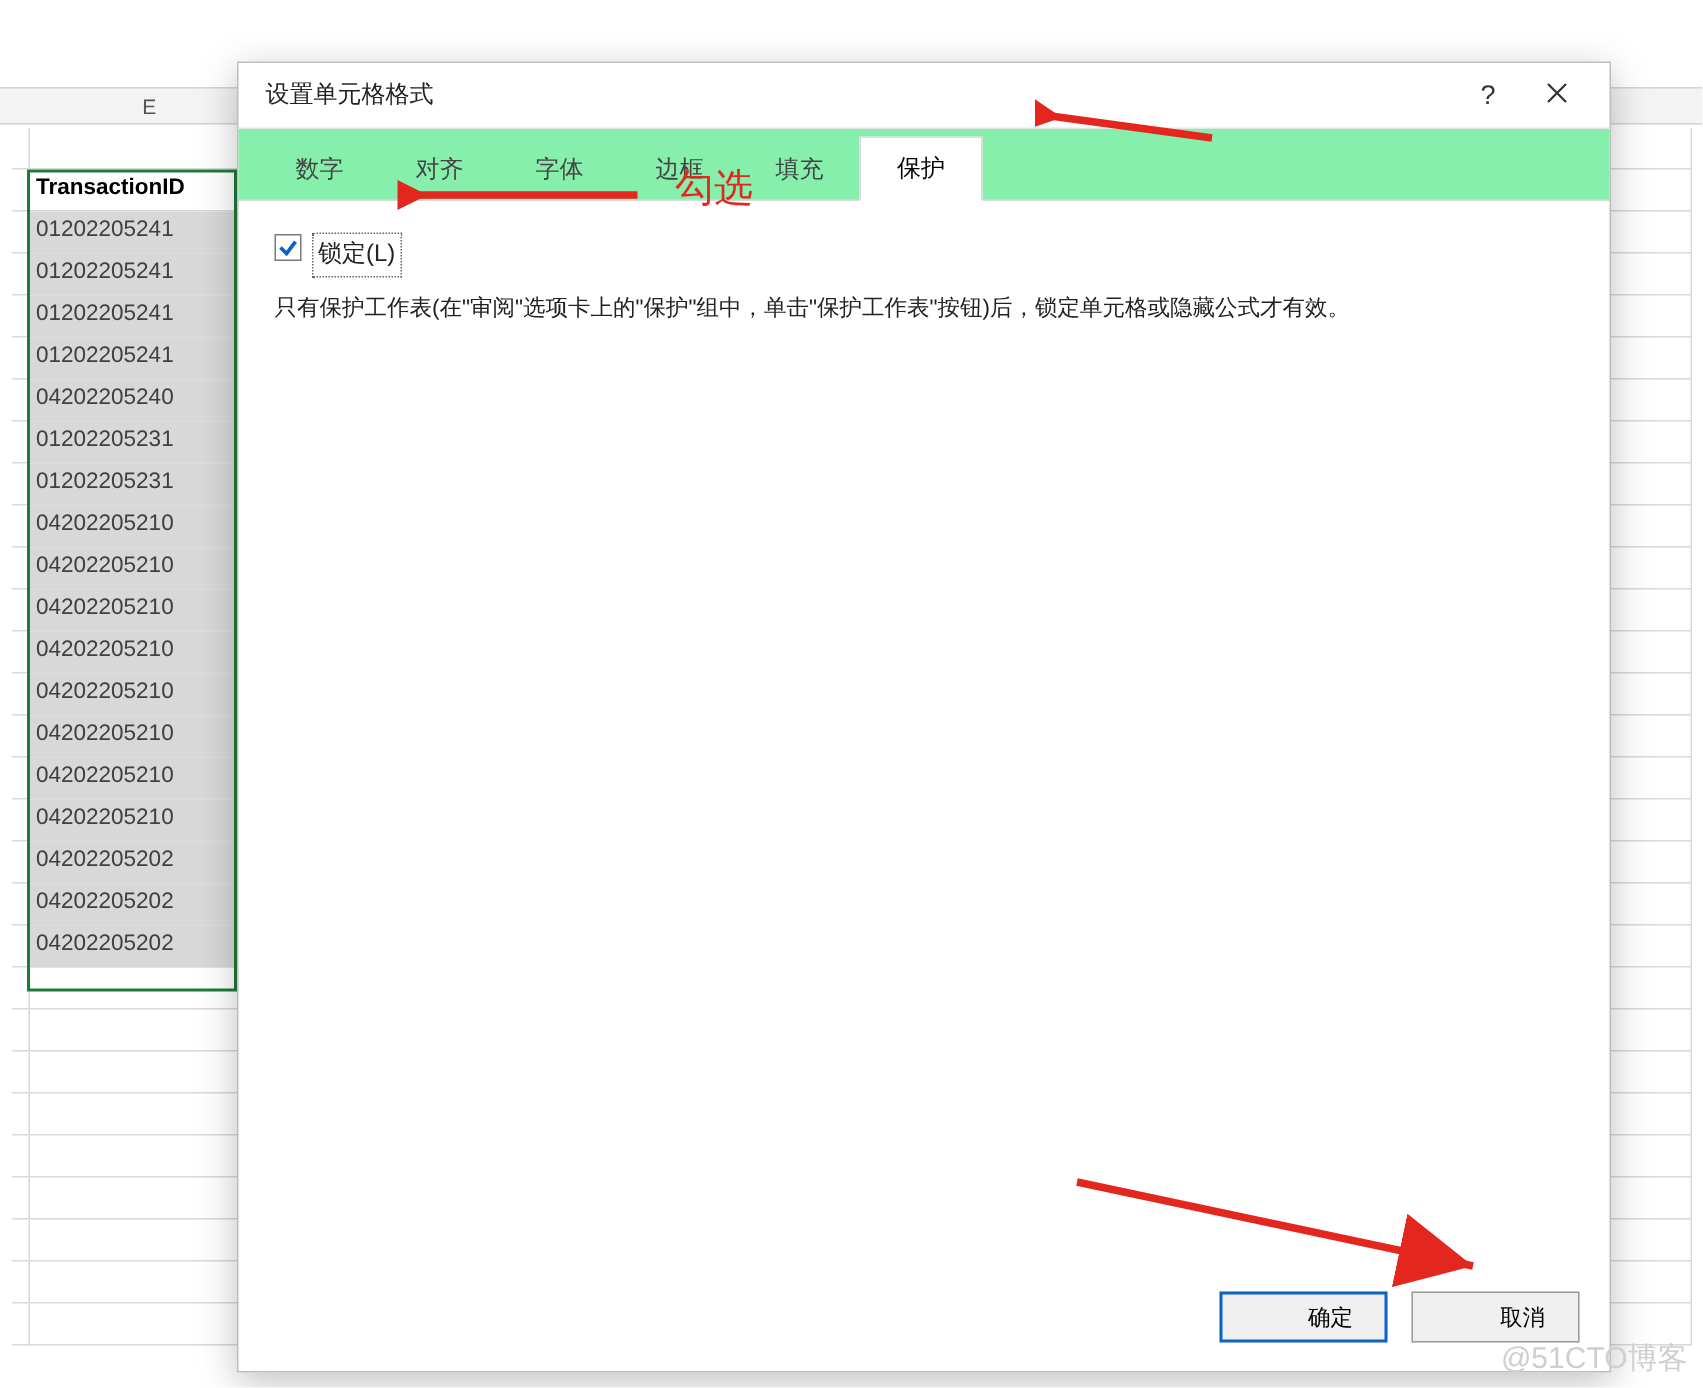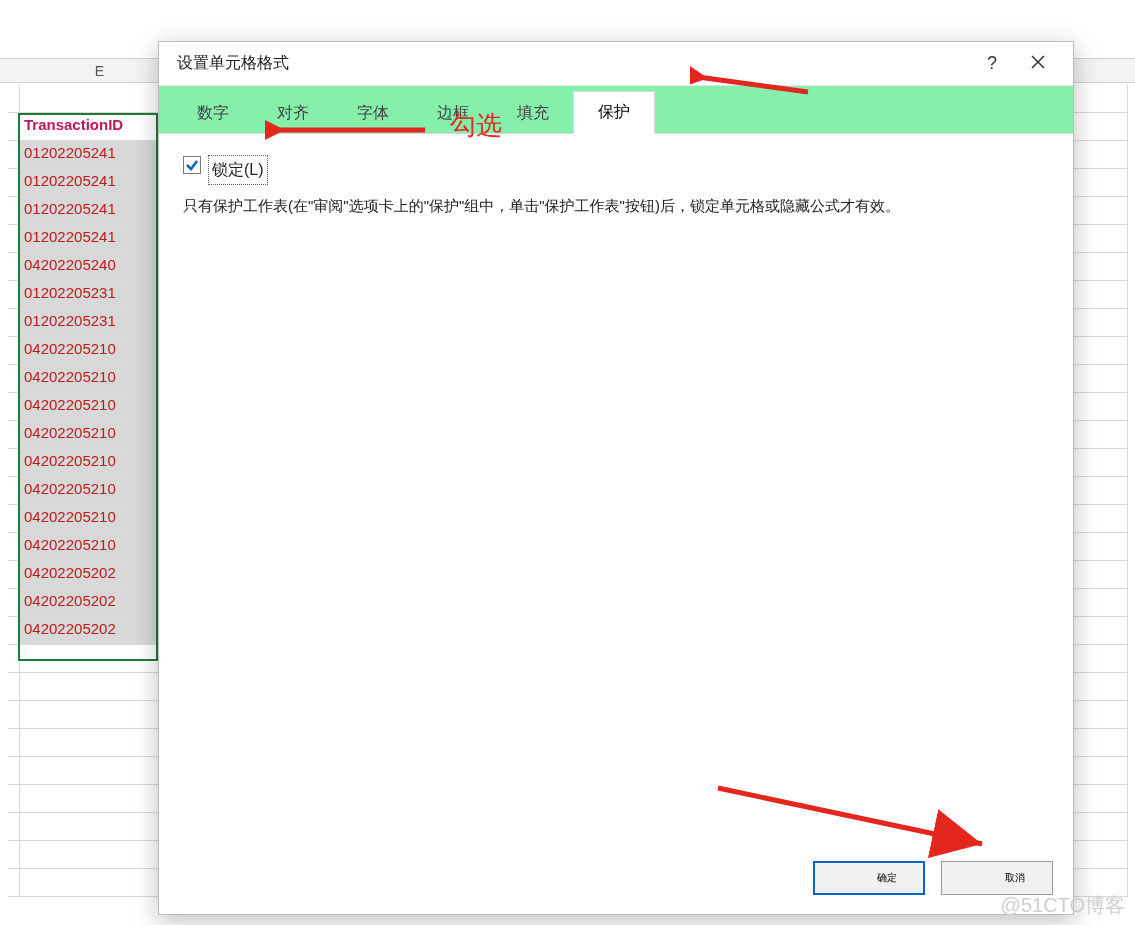--- a/index.html
+++ b/index.html
@@ -52,26 +52,26 @@
     padding: 3px 4px;
     overflow: hidden;
     white-space: nowrap;
     font-size: 15px;
   }
   .cell.first { width: 12px; border-right: 1px solid #d9d9d9; }
   .cell.colE  { width: 140px; }
   .cell.rest  { flex: 1; }
   .row-hdr .cell.colE {
     font-weight: 700;
-    color: #be185d;
+    color: #000000;
     background: #fff;
   }
   .row-data .cell.colE {
     background: #d8d8d8;
-    color: #b91c1c;
+    color: #404040;
   }
   .sel-border {
     position: absolute;
     border: 2px solid #1f7a3a;
     pointer-events: none;
   }
   .sel-top {
     top: 113px; left: 18px; width: 140px; height: 548px;
   }
 
@@ -162,21 +162,21 @@
     display: flex;
     justify-content: flex-end;
     align-items: center;
     gap: 16px;
     padding: 0 20px 12px 0;
   }
   .dbtn {
     width: 112px; height: 34px;
     background: #f0f0f0;
     border: 1px solid #9a9a9a;
-    font-size: 10px;
+    font-size: 15px;
     cursor: pointer;
     padding-left: 36px;
   }
   .dbtn.primary {
     border: 2px solid #0b63c4;
   }
 
   
   .annotation-label {
     position: absolute;

